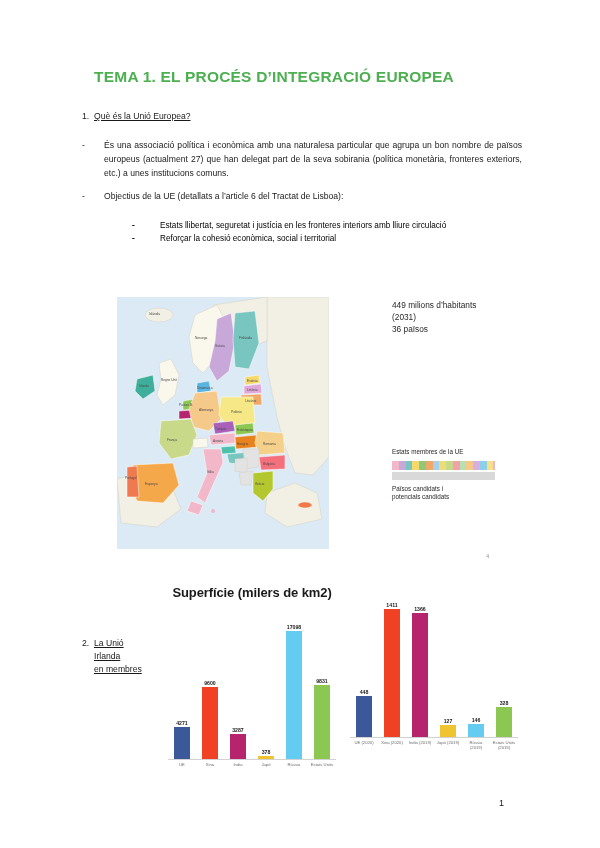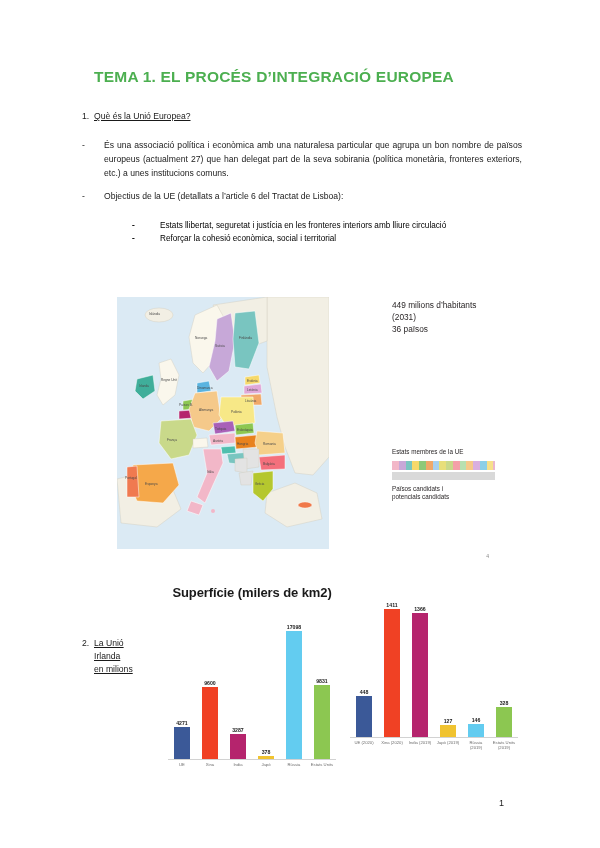--- a/index.html
+++ b/index.html
@@ -367,21 +367,21 @@
     </div>
 
     <div class="slide-num">4</div>
   </div>
 
   <div class="num-item" style="top:637px; left:82px; width:80px; line-height:1.5;">
     <span class="n">2.</span>
     <span class="txt">
       <span>La Unió</span><br>
       <span>Irlanda</span><br>
-      <span>en milions</span>
+      <span>en membres</span>
     </span>
   </div>
 
   <div class="slide2">
 
     <div class="chart-wrap" id="chart0" style="left:8px; width:168px;">
       <div class="chart-title">Superfície (milers de km2)</div>
       <div class="plot">
         <div class="bars">
             <div class="bar-col">

